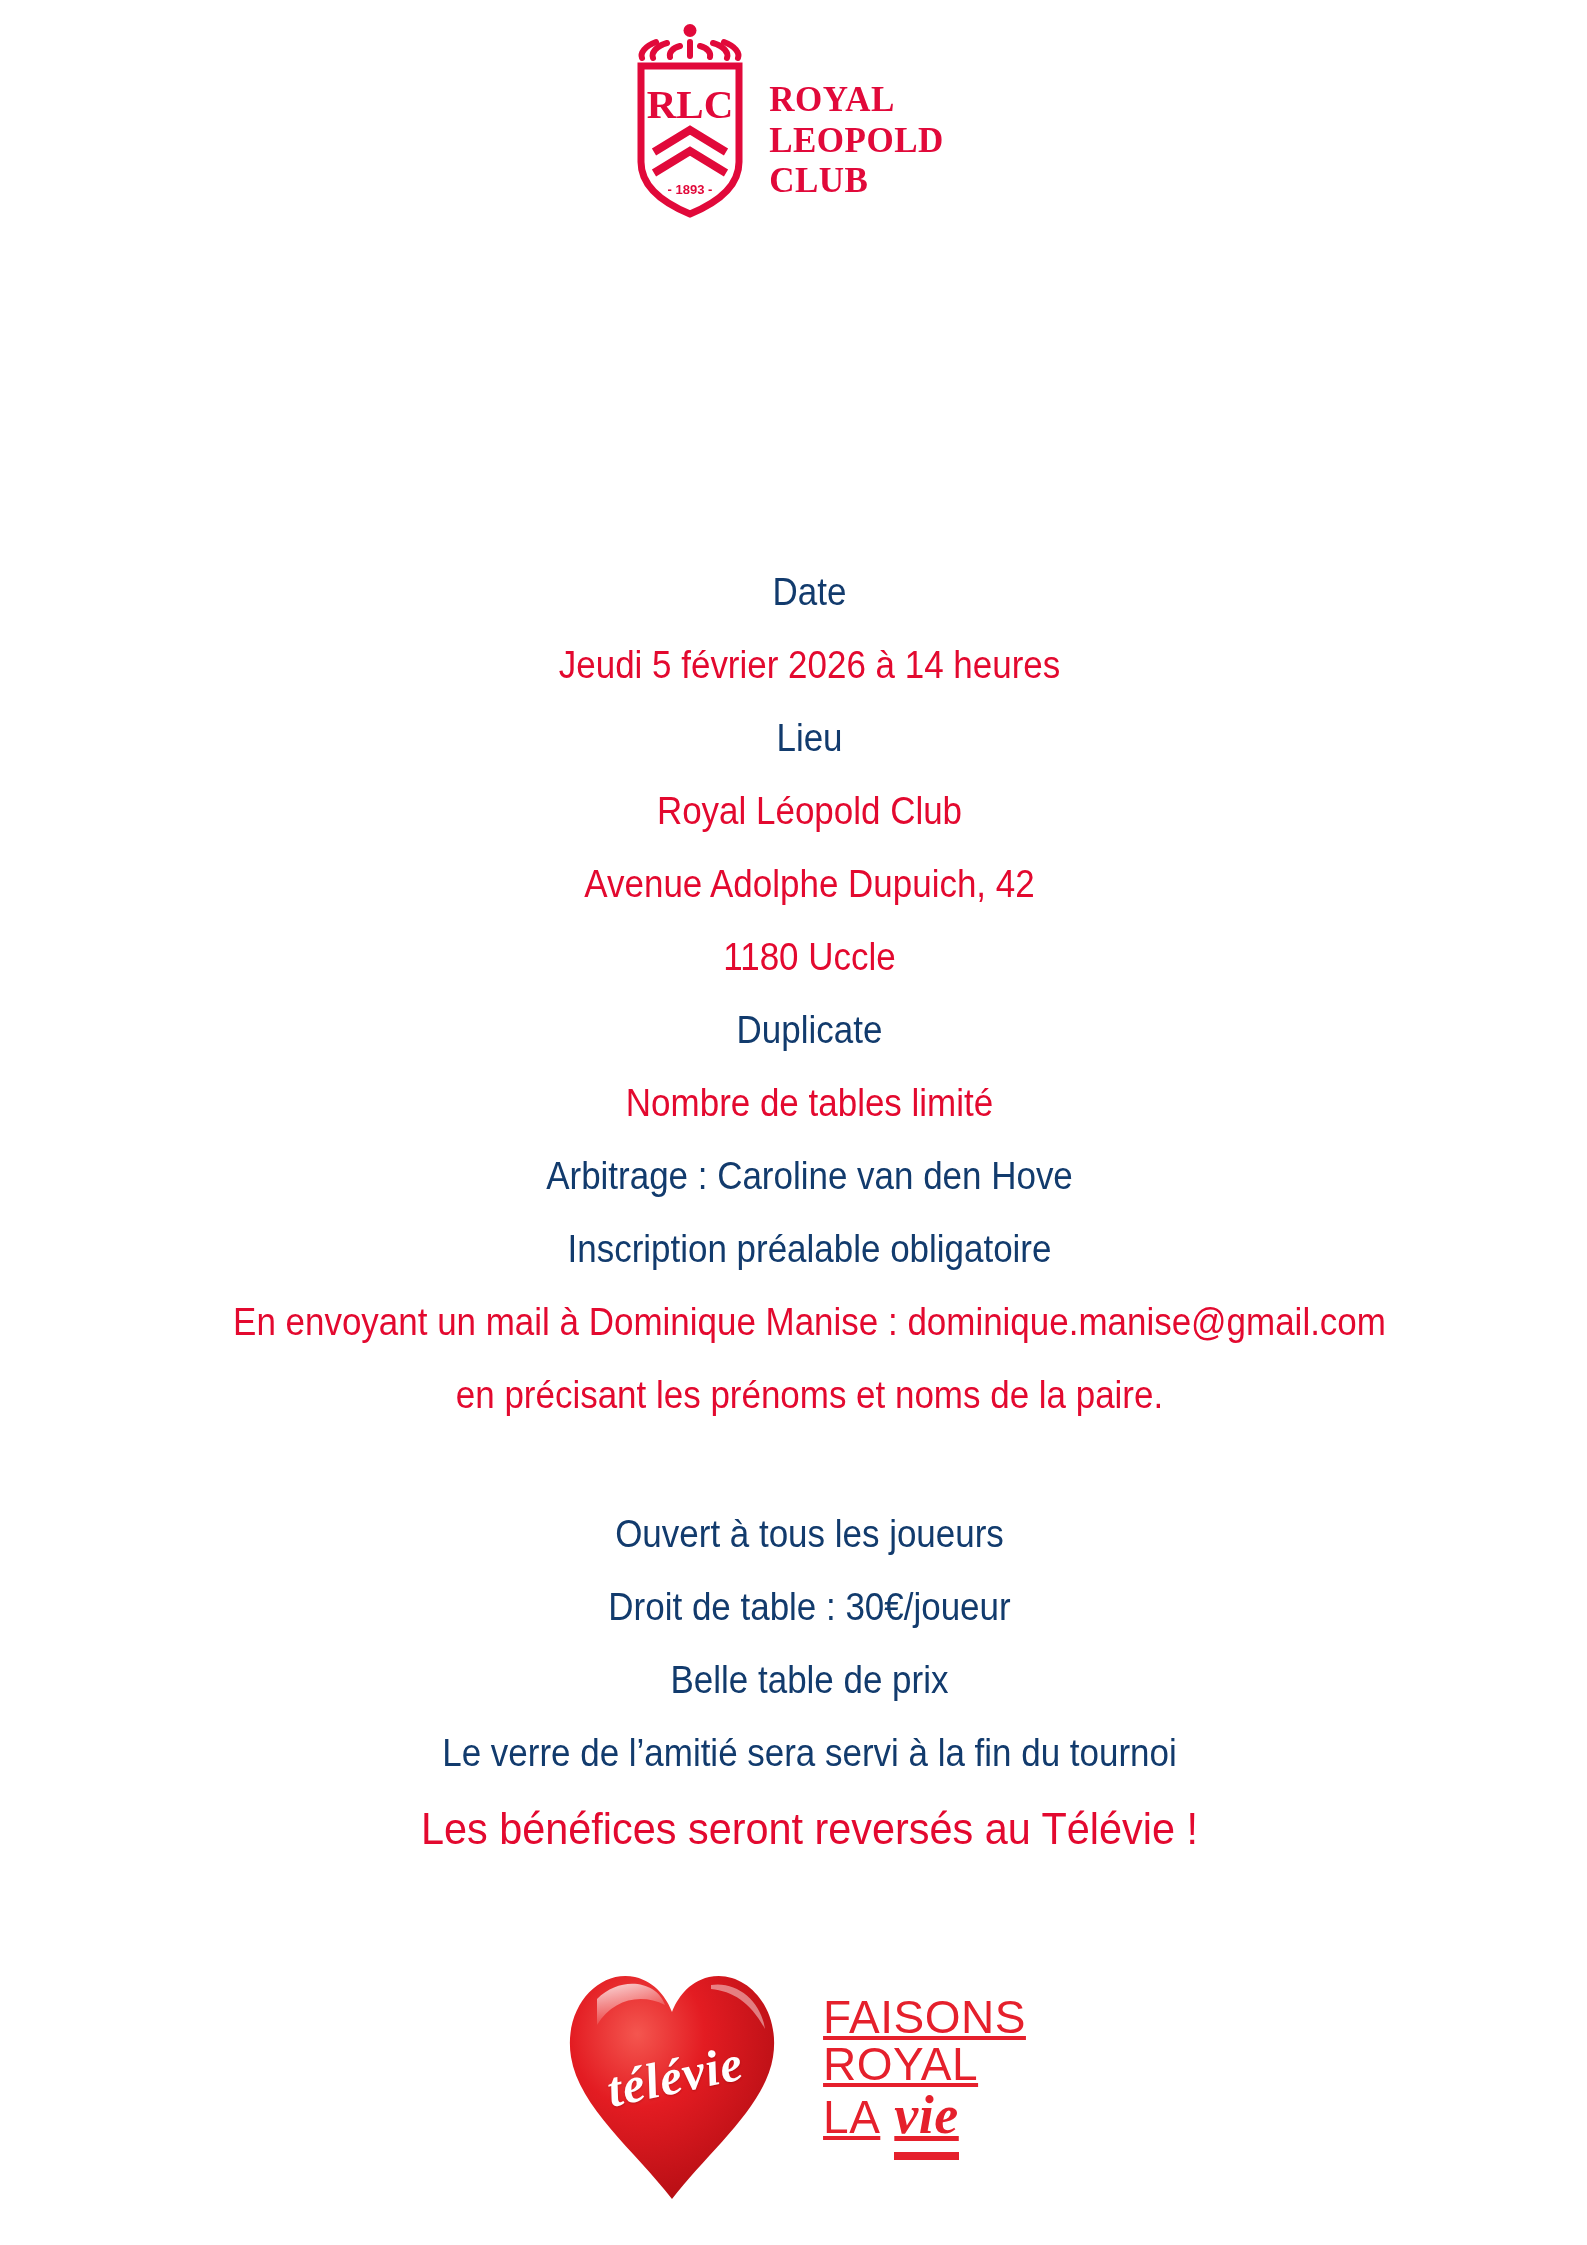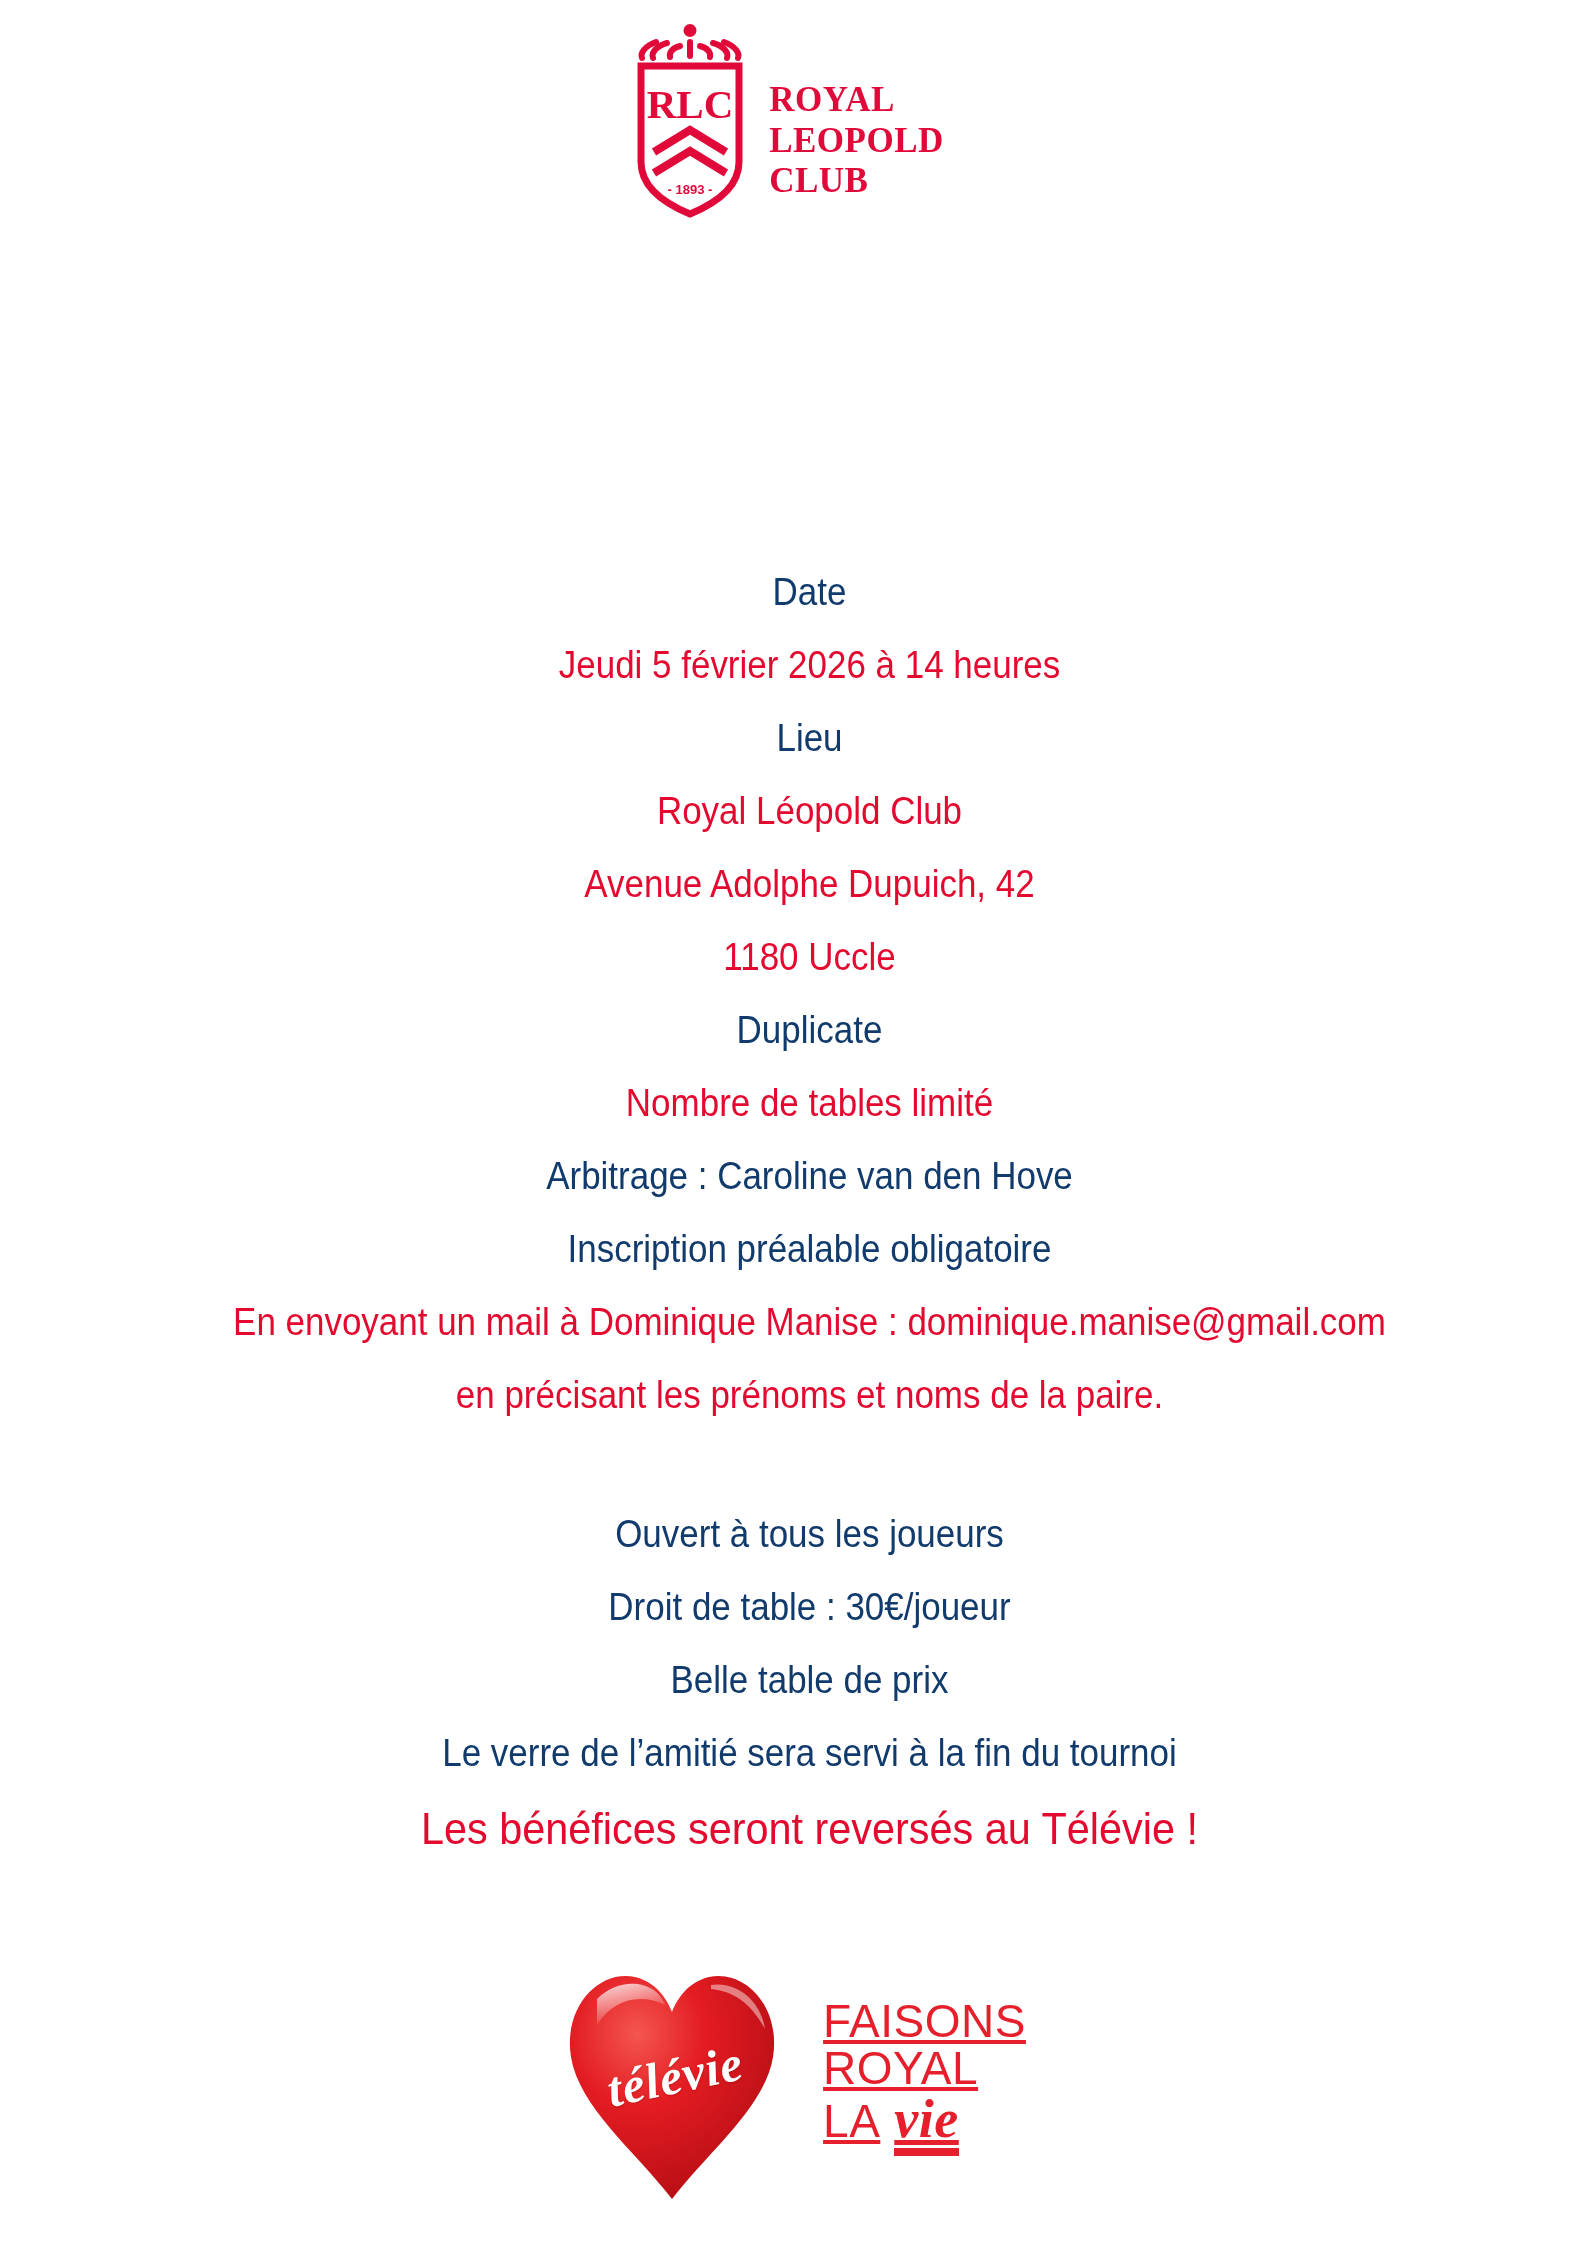--- a/index.html
+++ b/index.html
@@ -109,21 +109,21 @@
     margin-top:-6px;
     text-decoration:underline;
   }
   .tv-slogan .row { display:flex; align-items:baseline; gap:14px; white-space:nowrap; }
   .tv-vie {
     font-family:"Liberation Serif", serif;
     font-style:italic;
     font-weight:bold;
     font-size:54px;
     border-bottom:8px solid #E5202C;
-    padding-bottom:2px;
+    padding-bottom:10px;
     line-height:1;
   }
 </style>
 </head>
 <body>
 
 <div class="poster">
 
   <div class="logo-block">
 

